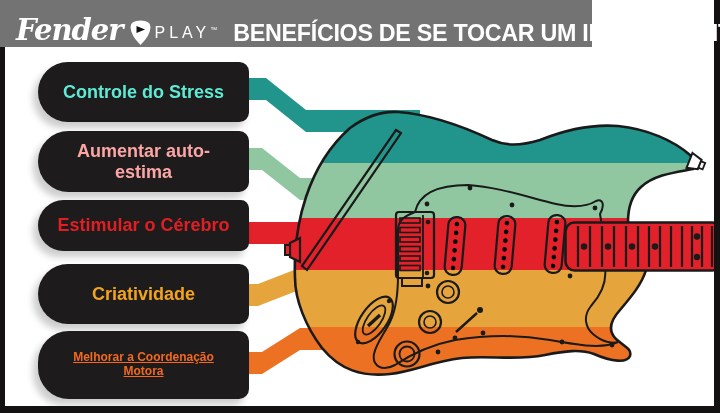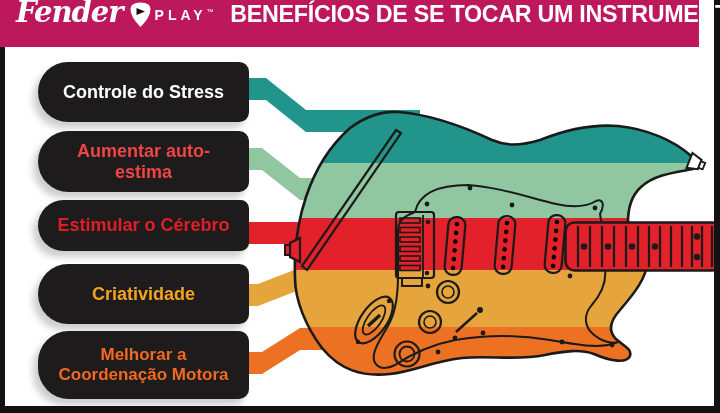--- a/index.html
+++ b/index.html
@@ -3,32 +3,32 @@
 <meta charset="utf-8">
 <style>
   html,body{margin:0;padding:0;background:#333;}
   .frame{
     position:relative;width:720px;height:413px;background:#ffffff;
     overflow:hidden;font-family:"Liberation Sans","DejaVu Sans",sans-serif;
     -webkit-font-smoothing:antialiased;
   }
   
   .header{
-    position:absolute;top:0;left:0;width:699px;height:47px;background:#be185d;
-    display:flex;align-items:flex-start;z-index:5;
+    position:absolute;top:0;left:0;width:592px;height:47px;background:#737373;
+    display:flex;align-items:flex-end;z-index:5;
   }
   .logo{display:flex;align-items:center;margin-left:16px;flex:0 0 auto;}
   .brand-script{
     font-family:"DejaVu Serif","Liberation Serif",serif;
     font-style:italic;font-weight:bold;color:#fff;font-size:29px;
     letter-spacing:-1px;line-height:1;transform:translateY(-2px);
   }
   .pick{margin:0 4px 0 7px;display:block;}
   .brand-play{
-    color:#fff;font-weight:bold;font-size:14px;letter-spacing:4px;line-height:1;
+    color:#fff;font-weight:normal;font-size:16px;letter-spacing:4px;line-height:1;
   }
   .brand-tm{color:#fff;font-size:7px;align-self:flex-start;margin-top:8px;}
   .headline{
     flex:1;color:#fff;font-weight:bold;font-size:24px;text-align:right;
     padding-right:10px;letter-spacing:-0.3px;white-space:nowrap;
     transform:scaleX(0.97);transform-origin:right center;
   }
   
   .b-left,.b-right,.b-bottom{position:absolute;background:#141112;z-index:4;}
   .b-left{left:0;top:0;bottom:0;width:5px;}
@@ -42,21 +42,21 @@
     border-radius:31px 10px 10px 31px;
     display:flex;align-items:center;justify-content:center;text-align:center;
     box-shadow:-5px 6px 7px rgba(0,0,0,0.20);z-index:3;
   }
   .pill span{font-weight:bold;font-size:18px;line-height:1.15;padding:0 14px;}
   .pill-1{top:62px;height:60px;}
   .pill-2{top:131px;height:61px;}
   .pill-3{top:200px;height:51px;}
   .pill-4{top:264px;height:60px;}
   .pill-5{top:331px;height:68px;}
-  .pill-5 span{font-size:17px;}
+  .pill-5 span{font-size:12px;text-decoration:underline;}
 </style>
 </head>
 <body>
 
 <div class="frame">
 
   <svg class="art" width="720" height="413" viewBox="0 0 720 413">
     <defs>
       <clipPath id="bodyclip">
         <path d="M 295,278
@@ -249,24 +249,24 @@
       <rect x="700" y="159.5" width="4.5" height="7" fill="#ffffff" stroke="#1a1a1a" stroke-width="1.8"></rect>
     </g>
 
     <g>
       <path d="M 300,238 L 290,243 L 290,257 L 300,262 Z" stroke="#1a1a1a" stroke-width="2.2" fill="#e2212a"></path>
       <rect x="285" y="245" width="5" height="10" stroke="#1a1a1a" stroke-width="2" fill="#e2212a"></rect>
     </g>
   </svg>
 
   <div class="pill pill-1">
-    <span style="color: #ffffff;">Controle do Stress</span>
+    <span style="color: #5eead4;">Controle do Stress</span>
   </div>
   <div class="pill pill-2">
-    <span style="color: #ef4444;">Aumentar auto-estima</span>
+    <span style="color: #fca5a5;">Aumentar auto-estima</span>
   </div>
   <div class="pill pill-3">
     <span style="color: rgb(224, 31, 37);">Estimular o Cérebro</span>
   </div>
   <div class="pill pill-4">
     <span style="color: rgb(242, 164, 30);">Criatividade</span>
   </div>
   <div class="pill pill-5">
     <span style="color: rgb(242, 105, 31);">Melhorar a Coordenação Motora</span>
   </div>

